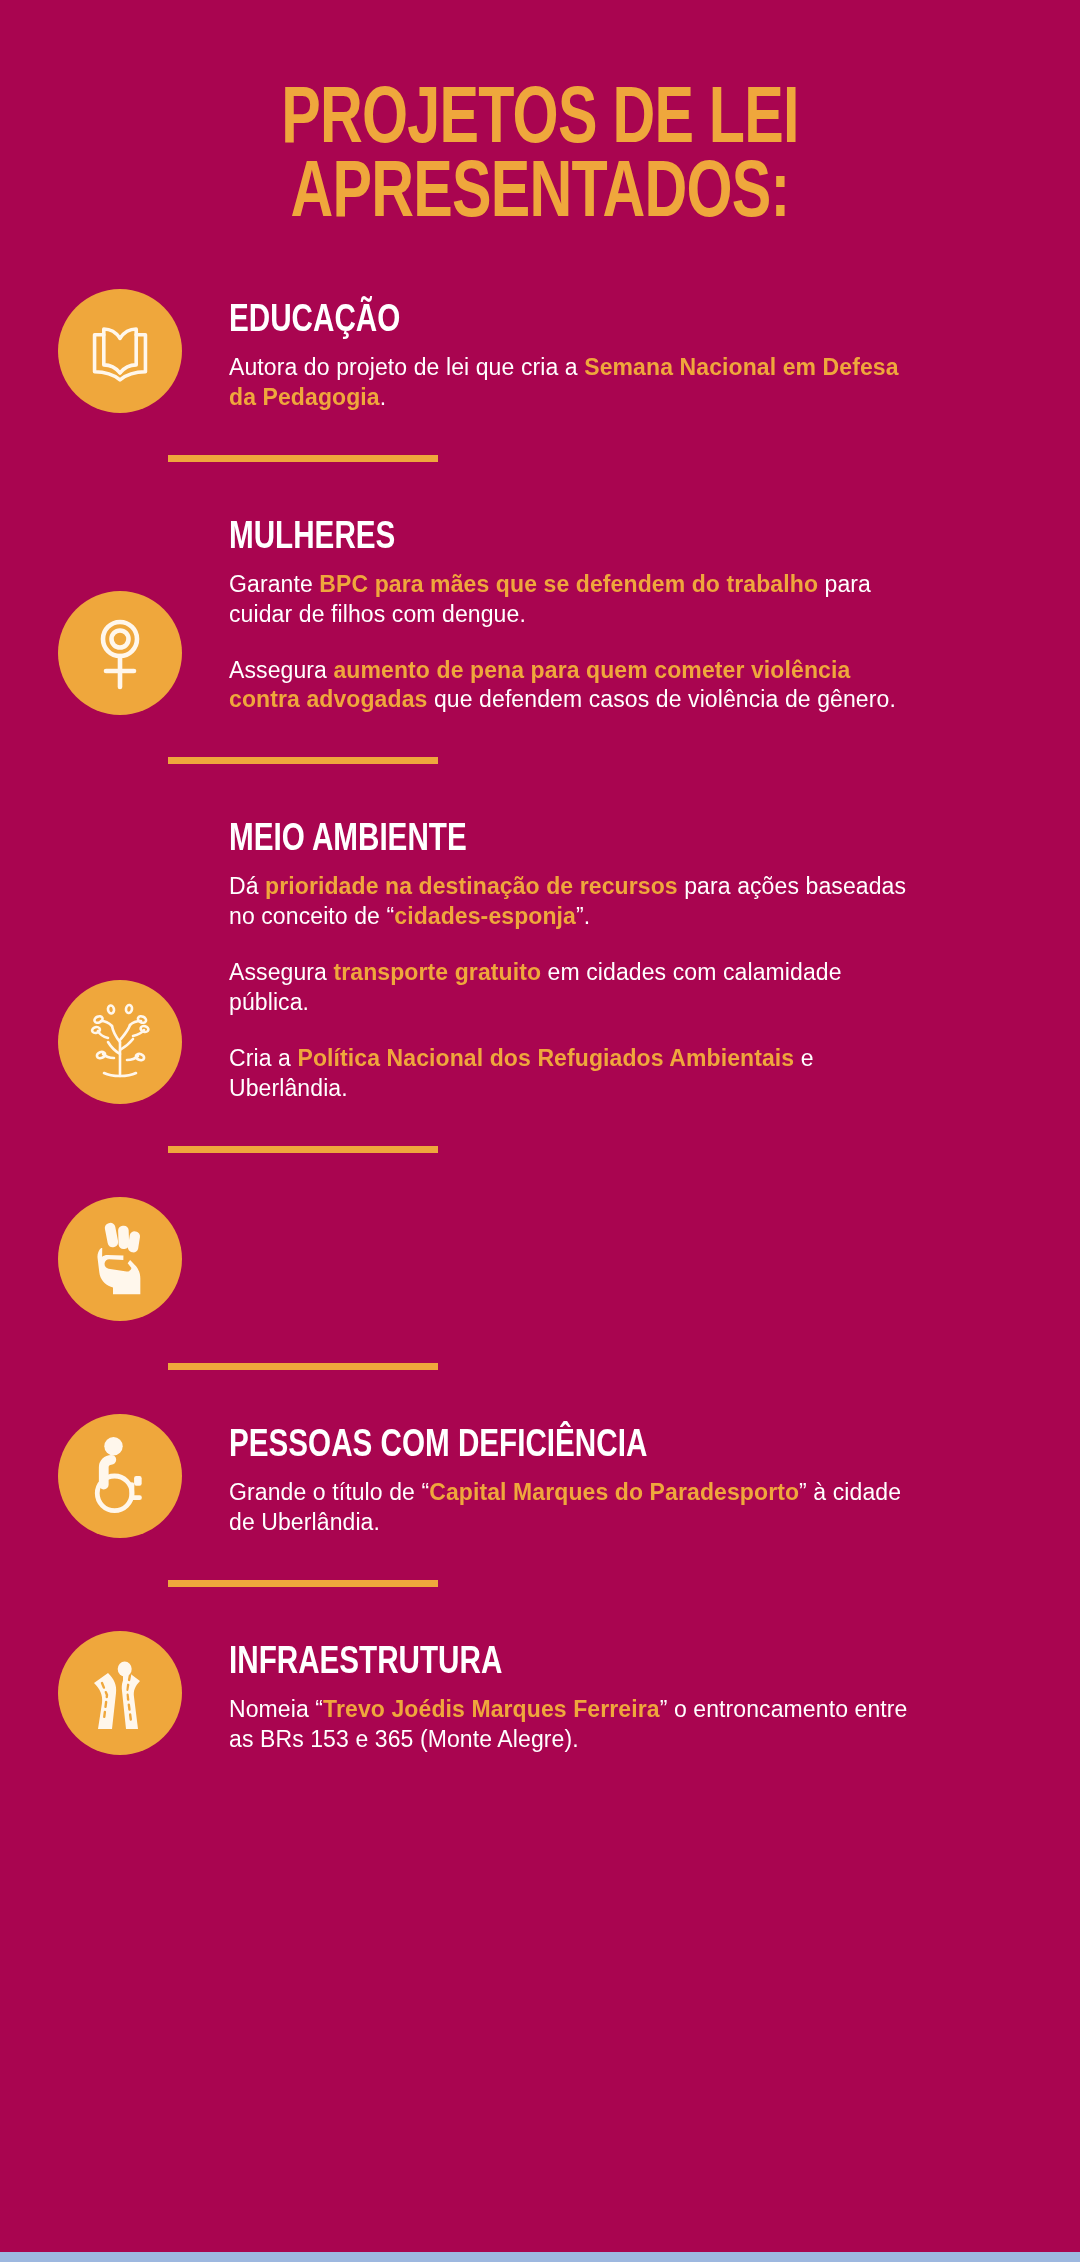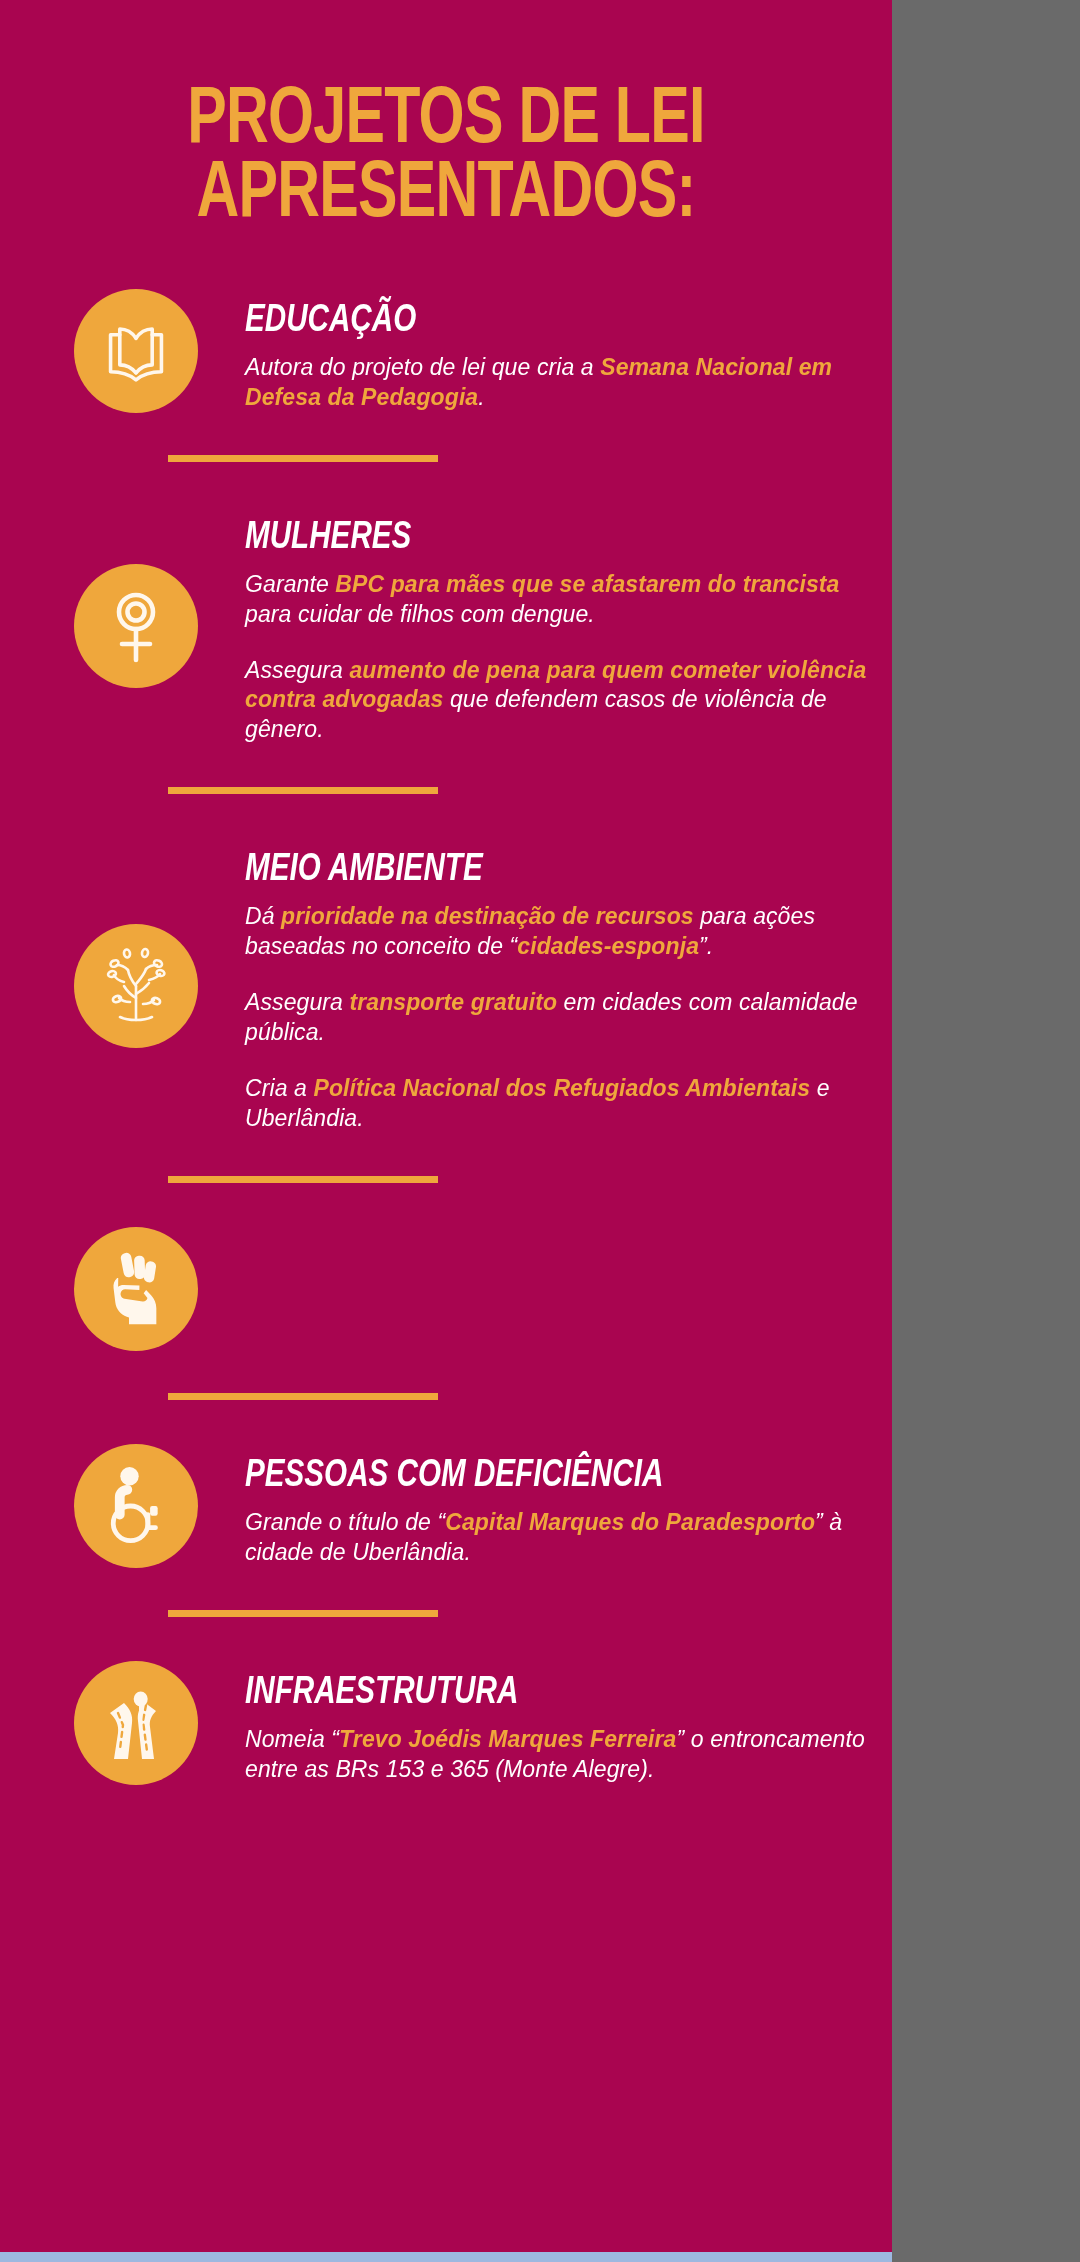--- a/index.html
+++ b/index.html
@@ -3,21 +3,21 @@
 <meta charset="utf-8">
 <style>
   * { margin:0; padding:0; box-sizing:border-box; }
   html,body{ background:#6a6a6a; }
   body{
     font-family:"Liberation Sans", sans-serif;
     -webkit-font-smoothing:antialiased;
   }
   .poster{
     position:relative;
-    width:892px;
+    width:1080px;
     height:2262px;
     background:#A90550;
     overflow:hidden;
   }
 
   
   .title-wrap{
     padding:78px 0 0 0;
     text-align:center;
   }
@@ -34,23 +34,22 @@
     white-space:nowrap;
   }
 
   
   .sections{
     margin-top:62px;
     padding:0 0 0 0;
   }
   .section{
     display:flex;
-    align-items:center;
-    padding-left:74px;
-    font-style:italic;
+    align-items:flex-end;
+    padding-left:58px;
   }
   .icon-col{
     flex:0 0 124px;
     width:124px;
     display:flex;
     justify-content:flex-start;
   }
   .icon-circle{
     width:124px;
     height:124px;
@@ -139,21 +138,21 @@
             <svg width="70" height="76" viewBox="0 0 56 76" fill="none" stroke="#FFF7EC" stroke-width="4.6" stroke-linecap="round">
       <circle cx="28" cy="24" r="17"></circle>
       <circle cx="28" cy="24" r="8.5"></circle>
       <line x1="28" y1="41" x2="28" y2="72"></line>
       <line x1="14" y1="56" x2="42" y2="56"></line>
     </svg>
           </div>
         </div>
         <div class="text-col">
           <div class="sec-title">MULHERES</div>
-          <div class="para"><span>Garante </span><b>BPC para mães que se afastarem do trancista</b><span> para cuidar de filhos com dengue.</span></div>
+          <div class="para"><span>Garante </span><b>BPC para mães que se defendem do trabalho</b><span> para cuidar de filhos com dengue.</span></div>
           <div class="para"><span>Assegura </span><b>aumento de pena para quem cometer violência contra advogadas</b><span> que defendem casos de violência de gênero.</span></div>
         </div>
       </div>
       <div class="divider"></div>
       <div class="section">
         <div class="icon-col">
           <div class="icon-circle">
             <svg width="80" height="80" viewBox="0 0 80 80" fill="none" stroke="#FFF7EC" stroke-width="2.6" stroke-linecap="round" stroke-linejoin="round">
       <path d="M40 74V40"></path>
       <path d="M40 52c-5-3-9-7-12-12"></path>

